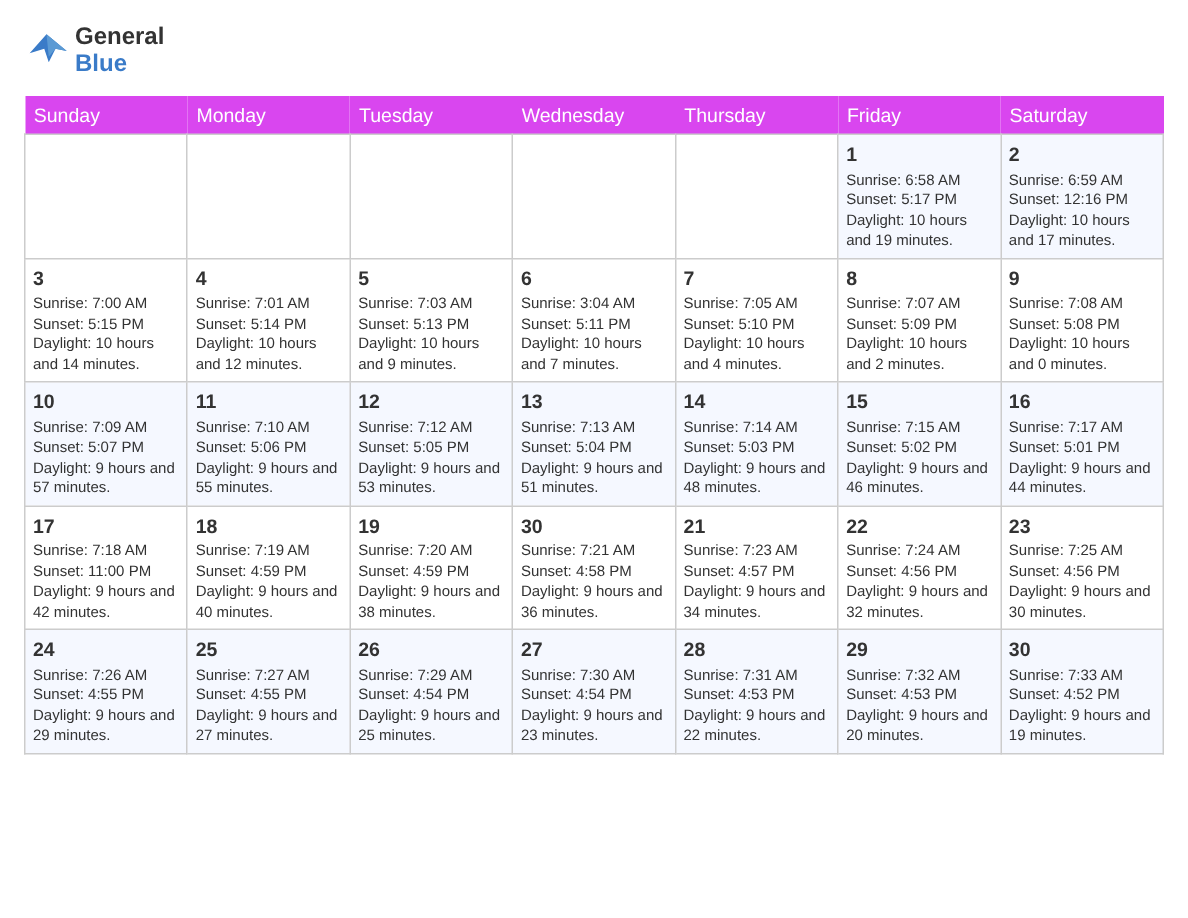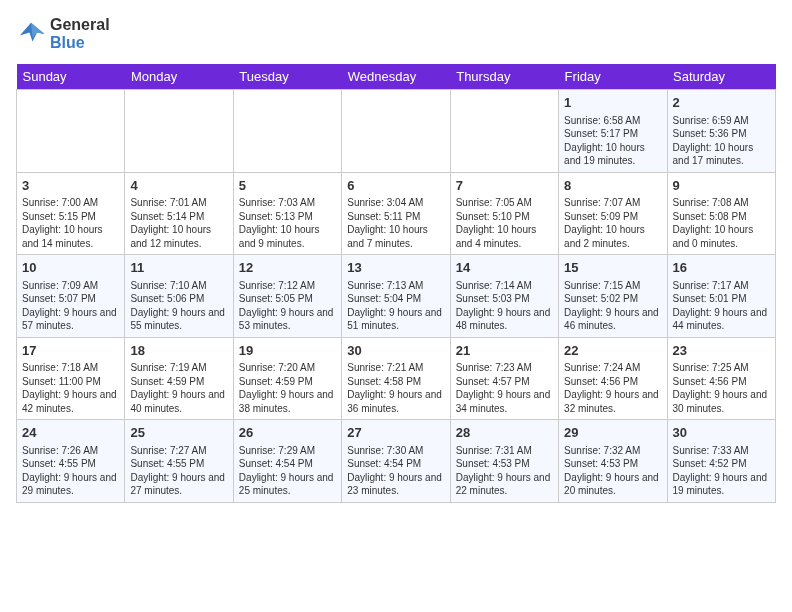--- a/index.html
+++ b/index.html
@@ -36,21 +36,21 @@
     .location {
       font-size: 15px;
       color: #555;
     }
     table {
       width: 100%;
       border-collapse: collapse;
       font-size: 11px;
     }
     thead th {
-      background: #6d28d9;
+      background: #d946ef;
       color: #fff;
       text-align: left;
       padding: 5px 6px;
       font-size: 13px;
       font-weight: normal;
     }
     tbody td {
       border: 1px solid #ccc;
       vertical-align: top;
       padding: 4px 5px;
@@ -119,21 +119,21 @@
         <td>
           <span class="day-num">1</span>
           <div class="day-info">Sunrise: 6:58 AM
 Sunset: 5:17 PM
 Daylight: 10 hours
 and 19 minutes.</div>
         </td>
         <td>
           <span class="day-num">2</span>
           <div class="day-info">Sunrise: 6:59 AM
-Sunset: 5:36 PM
+Sunset: 12:16 PM
 Daylight: 10 hours
 and 17 minutes.</div>
         </td>
       </tr>
       <tr>
         <td>
           <span class="day-num">3</span>
           <div class="day-info">Sunrise: 7:00 AM
 Sunset: 5:15 PM
 Daylight: 10 hours

